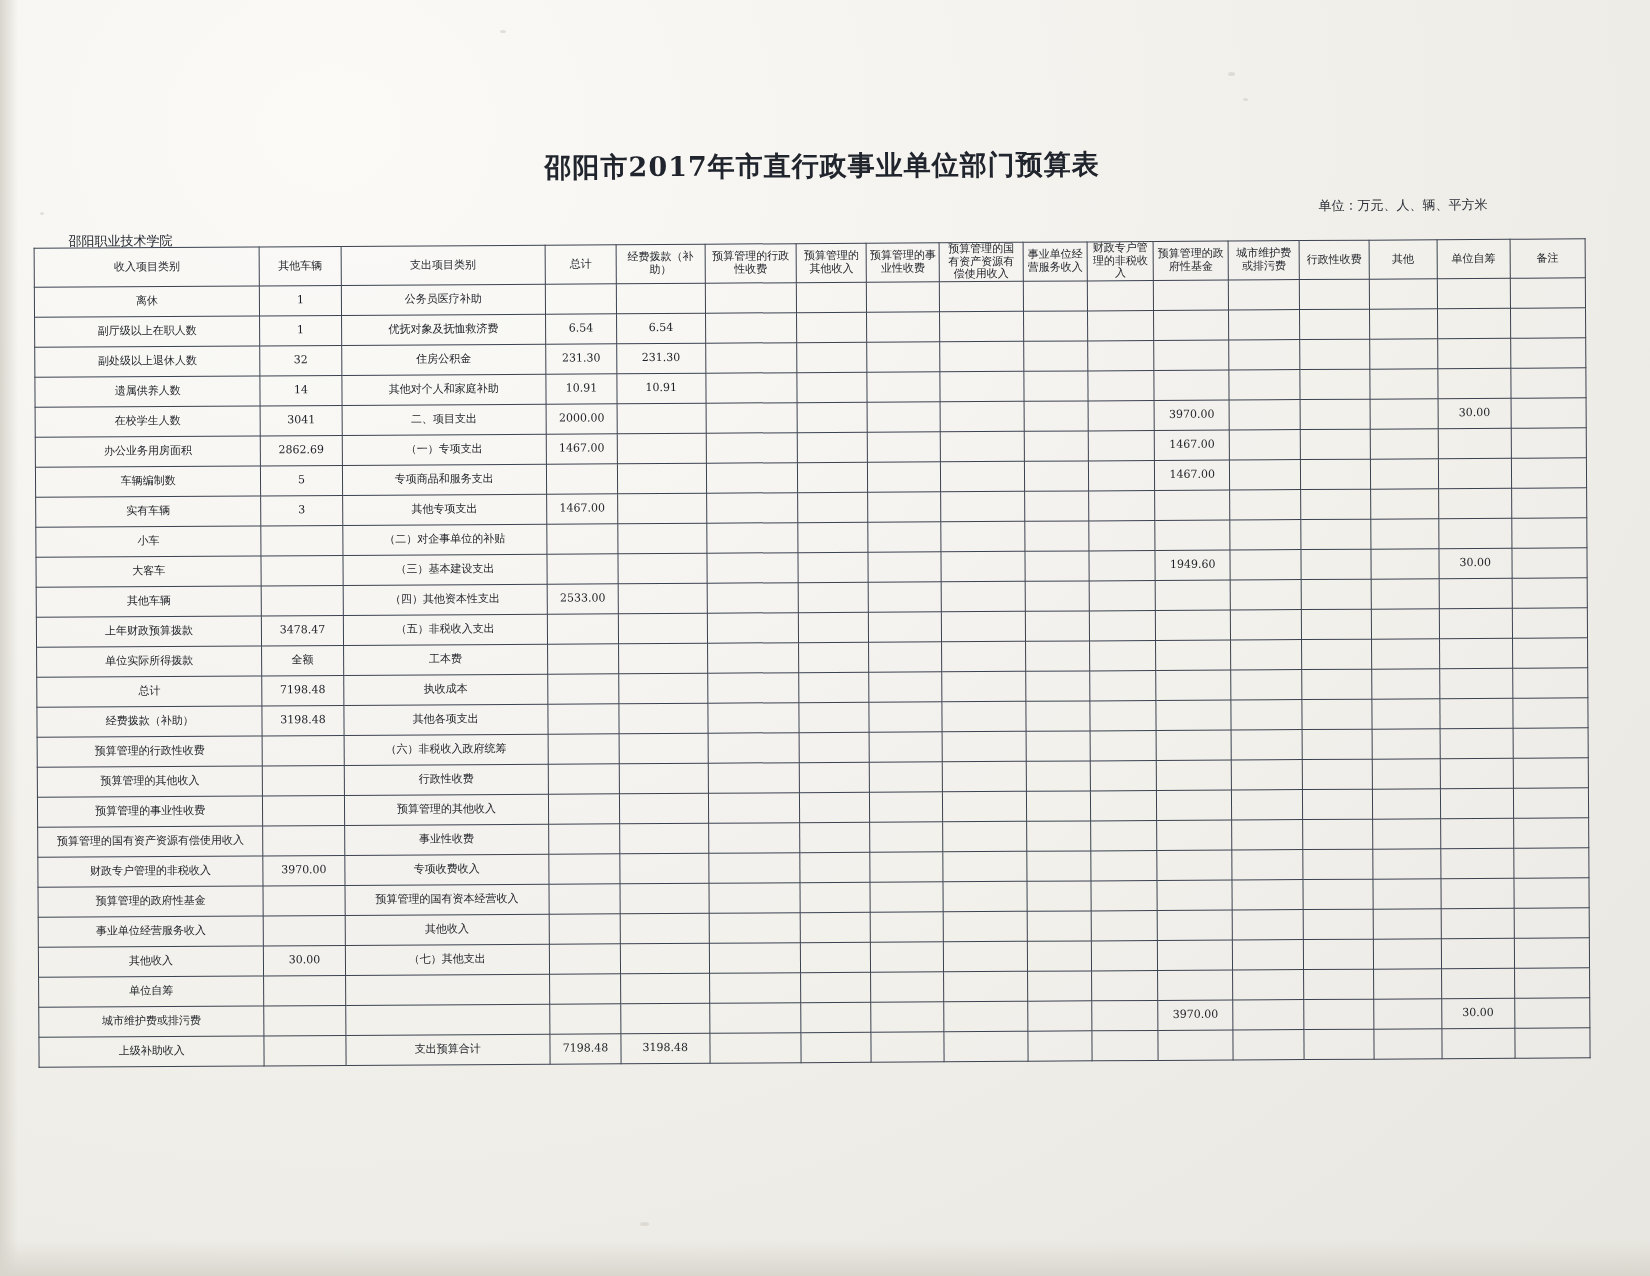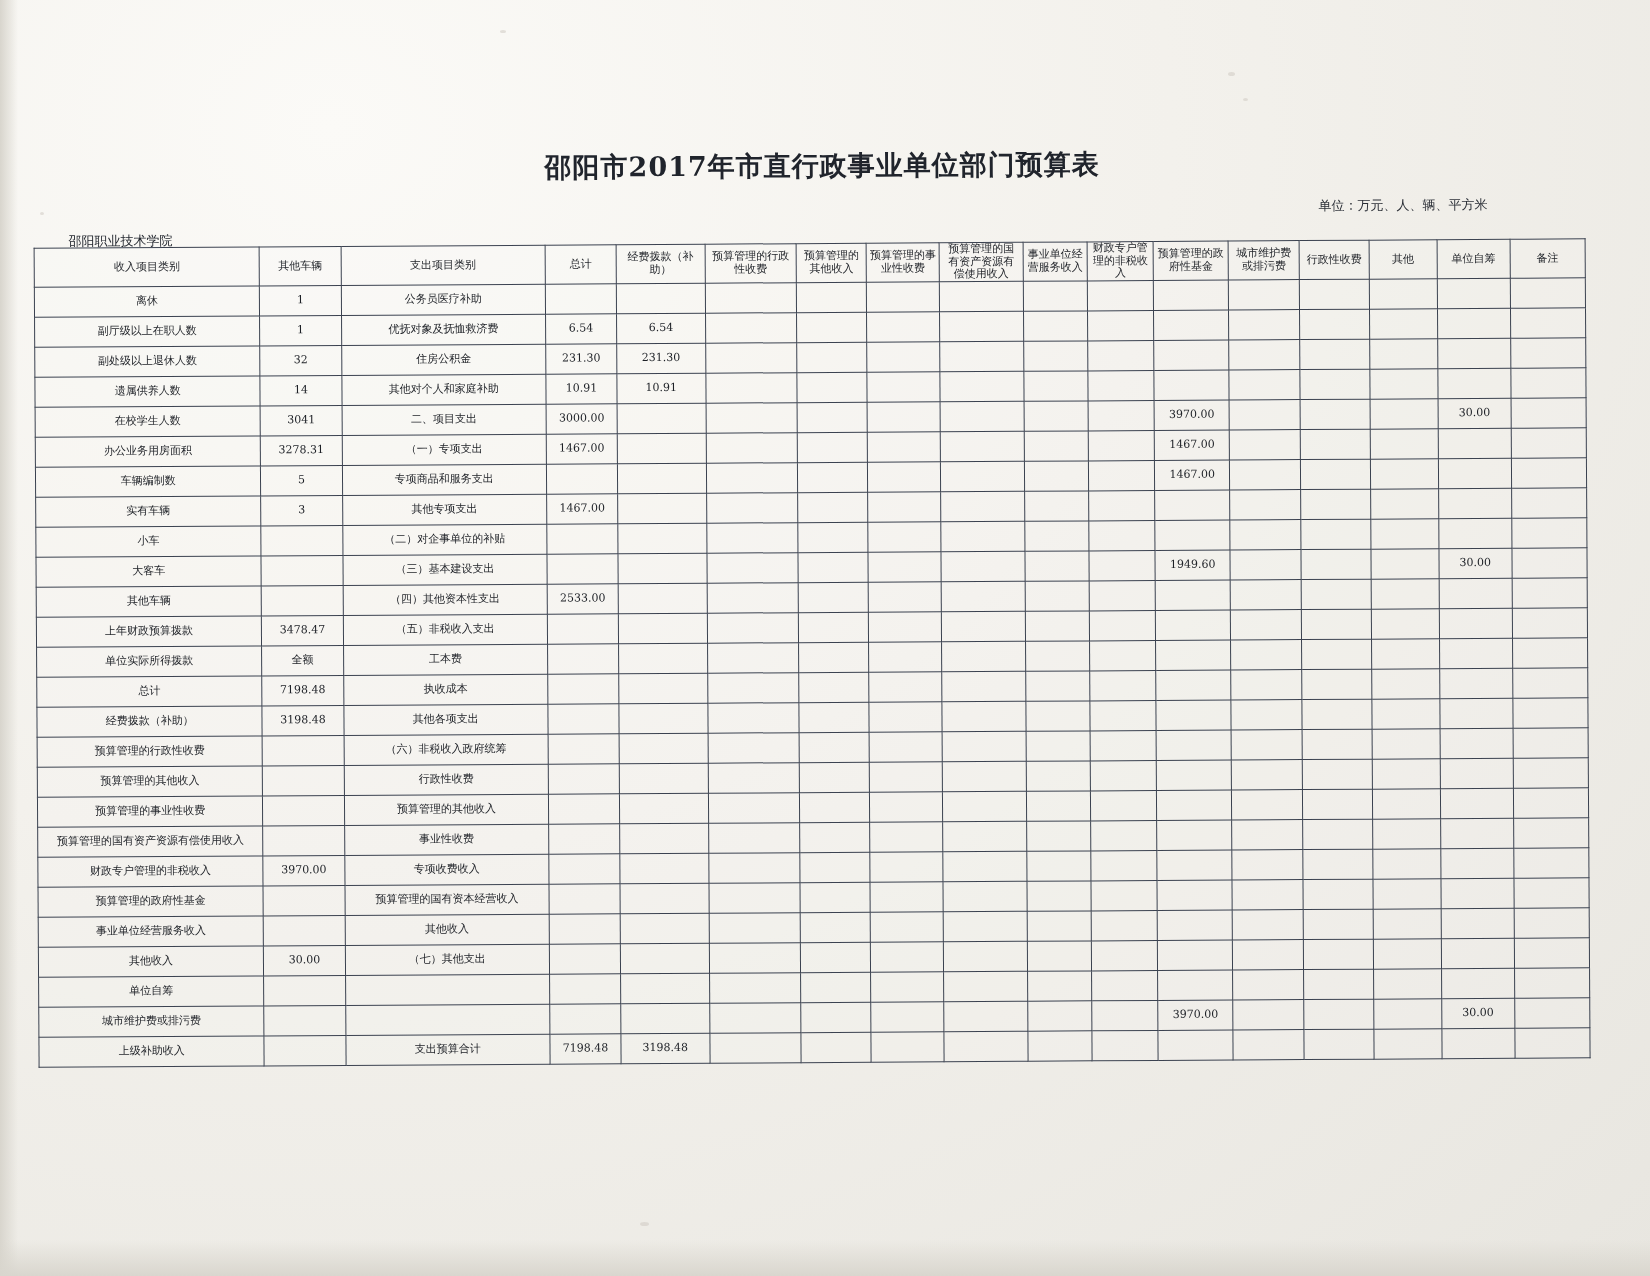--- a/index.html
+++ b/index.html
@@ -248,38 +248,38 @@
             <td class="num"></td>
             <td class="num"></td>
             <td class="num"></td>
             <td class="num"></td>
             <td class="num"></td>
           </tr>
           <tr>
             <td class="lbl">在校学生人数</td>
             <td class="num">3041</td>
             <td class="lbl bold">二、项目支出</td>
-            <td class="num">3000.00</td>
+            <td class="num">2000.00</td>
             <td class="num"></td>
             <td class="num"></td>
             <td class="num"></td>
             <td class="num"></td>
             <td class="num"></td>
             <td class="num"></td>
             <td class="num"></td>
             <td class="num">3970.00</td>
             <td class="num"></td>
             <td class="num"></td>
             <td class="num"></td>
             <td class="num">30.00</td>
             <td class="num"></td>
           </tr>
           <tr>
             <td class="lbl">办公业务用房面积</td>
-            <td class="num">3278.31</td>
+            <td class="num">2862.69</td>
             <td class="lbl">（一）专项支出</td>
             <td class="num">1467.00</td>
             <td class="num"></td>
             <td class="num"></td>
             <td class="num"></td>
             <td class="num"></td>
             <td class="num"></td>
             <td class="num"></td>
             <td class="num"></td>
             <td class="num">1467.00</td>

